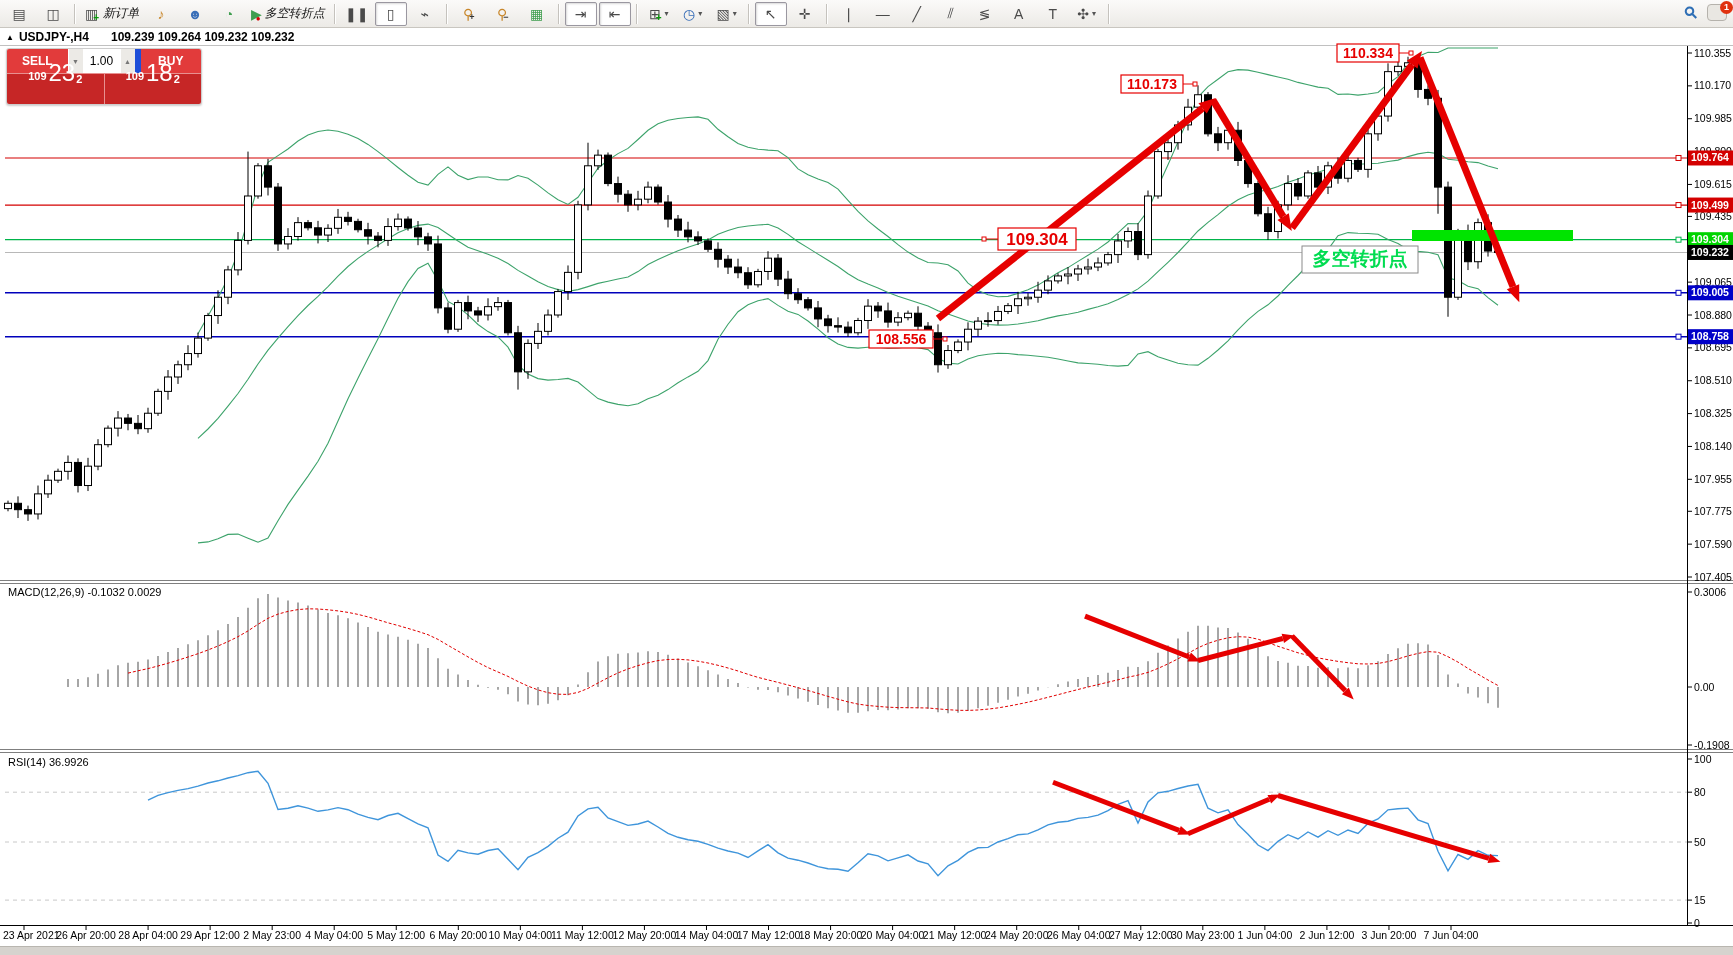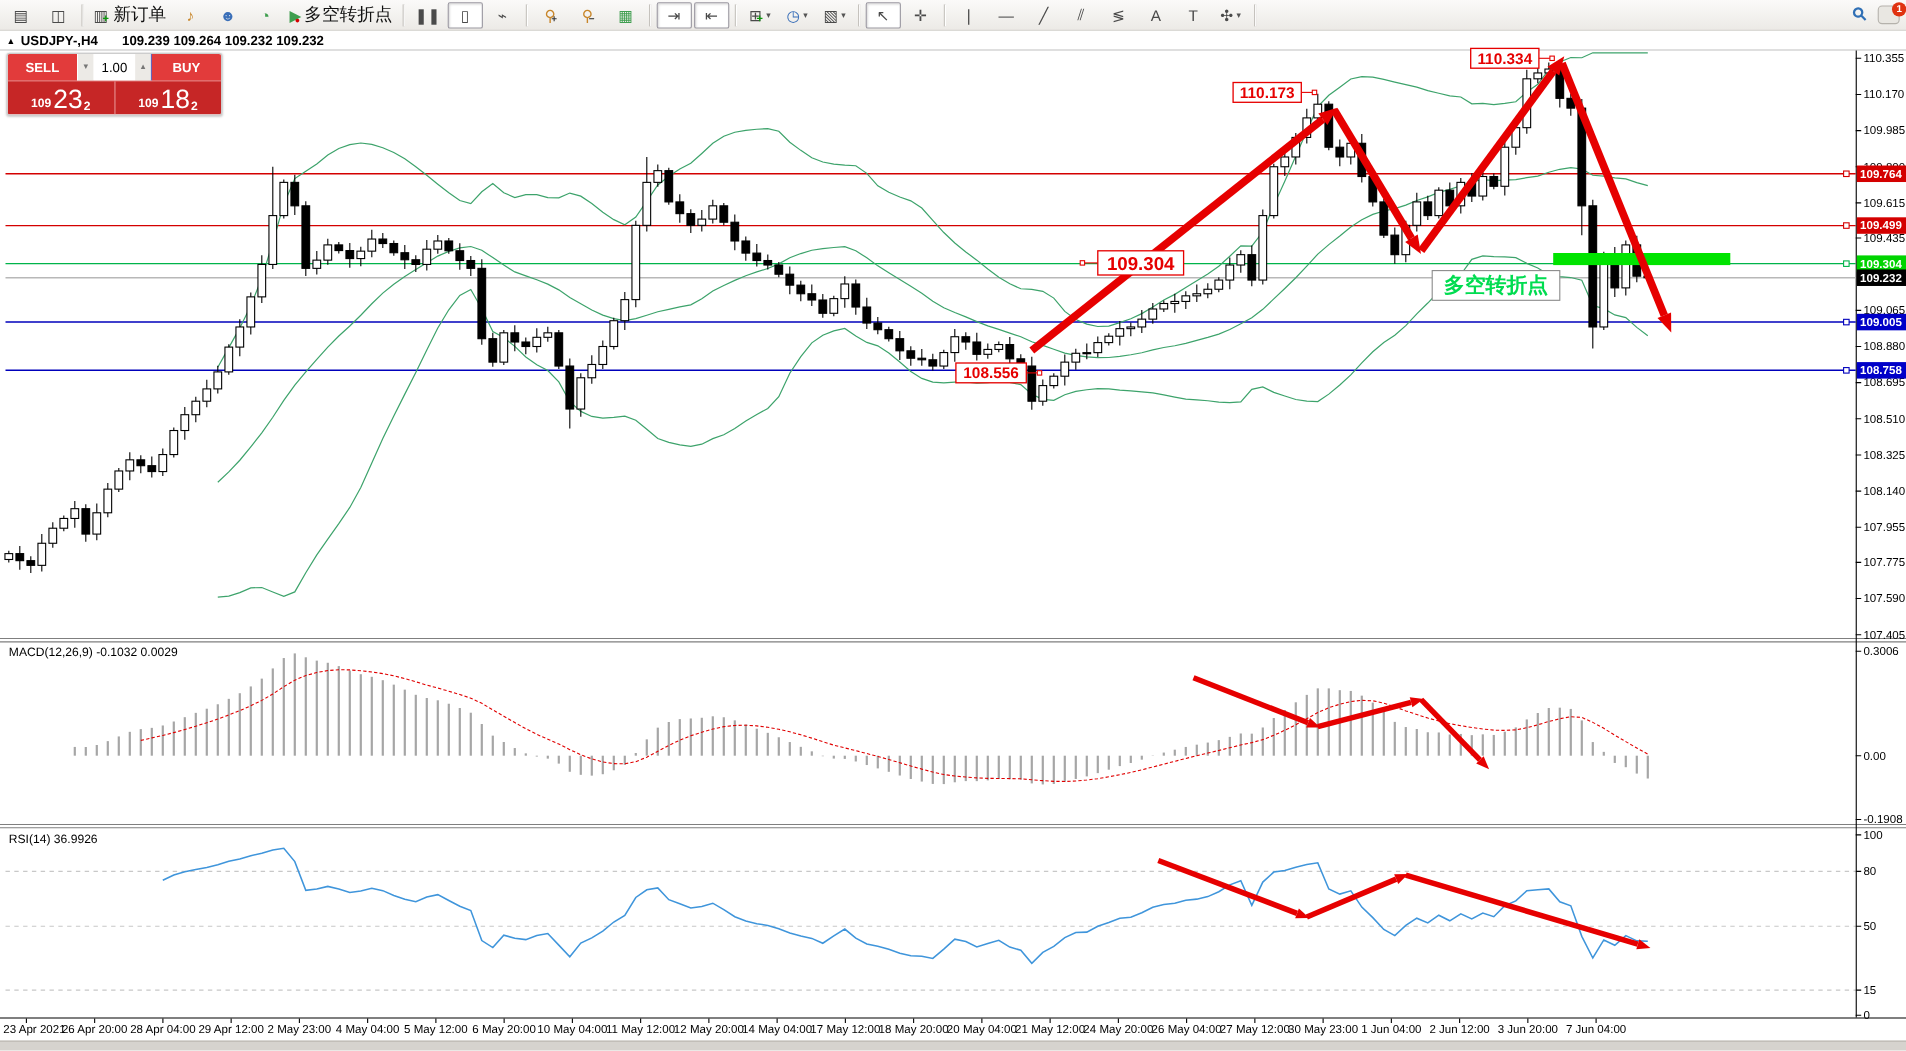--- a/index.html
+++ b/index.html
@@ -6,21 +6,21 @@
   body{width:1733px;height:955px;overflow:hidden;font-family:"Liberation Sans",sans-serif;position:relative;}
   
   #toolbar{position:absolute;left:0;top:0;width:1733px;height:28px;
     background:linear-gradient(#fbfaf9,#eceae6);border-bottom:1px solid #c9c6c0;
     display:flex;align-items:center;padding-left:2px;box-sizing:border-box;}
   .tb-group{display:flex;align-items:center;height:26px;}
   .tb-sep{width:1px;height:20px;background:#c5c2bd;margin:0 4px;border-right:1px solid #fff;}
   .tb-btn{display:flex;align-items:center;height:22px;min-width:24px;padding:0 3px;margin:0 1px;
     border:1px solid transparent;border-radius:2px;font-size:14px;color:#4a4a4a;cursor:default;justify-content:center;}
   .tb-btn.active{border:1px solid #9a97a0;background:#fff;box-shadow:inset 1px 1px 2px rgba(0,0,0,.15);}
-  .tb-btn .label{font-size:16px;color:#111;margin-left:4px;}
+  .tb-btn .label{font-size:12px;color:#111;margin-left:4px;font-style:italic;}
   .tb-btn .plus{color:#0a9a0a;font-weight:bold;font-size:10px;margin-left:-5px;margin-top:8px;}
   .tb-btn .dot{color:#d40000;font-size:8px;margin-left:-6px;margin-top:9px;}
   .tb-btn .caret{font-size:8px;color:#555;margin-left:3px;}
   .tb-btn .sub{font-size:9px;font-weight:bold;margin-left:-4px;margin-top:6px;color:#333;}
   .tb-btn.tf{font-size:11px;color:#333;min-width:26px;font-weight:400;}
   .tb-btn.tf.active{font-weight:bold;}
   .glyph-orange{color:#c8862a;} .glyph-blue{color:#3a6fb8;} .glyph-green{color:#3f9e4f;}
   #tb-right{position:absolute;right:6px;top:3px;display:flex;align-items:center;}
   #search-glyph{display:inline-block;transform:rotate(-45deg);color:#2f6fb5;font-size:16px;font-weight:bold;}
   #chat-bubble{position:relative;width:18px;height:15px;background:#e9e7e2;border:1px solid #b5b2ac;border-radius:4px;margin-left:10px;}
@@ -30,25 +30,25 @@
   #quotebar{position:absolute;left:0;top:28px;width:1733px;height:18px;background:#fff;
     font-size:12px;font-weight:bold;color:#000;display:flex;align-items:center;padding-left:6px;box-sizing:border-box;}
   #quotebar .tri{font-size:8px;margin-right:5px;}
   #quotebar .ohlc{margin-left:22px;font-weight:bold;}
   
   #trade{position:absolute;left:6px;top:48px;width:194px;border:1px solid #cdcdcd;border-radius:3px;
     overflow:hidden;z-index:5;background:#fff;box-shadow:0 1px 2px rgba(0,0,0,.2);}
   #trade .row1{display:flex;height:24px;}
   #trade .btn{background:#e23b3b;color:#fff;font-size:12px;font-weight:bold;flex:1;
     display:flex;align-items:center;justify-content:center;cursor:pointer;}
-  #trade .vol{width:66px;background:#f4f3f1;display:flex;align-items:stretch;border-left:1px solid #fff;border-right:1px solid #1d4ed8;}
+  #trade .vol{width:66px;background:#f4f3f1;display:flex;align-items:stretch;border-left:1px solid #fff;border-right:6px solid #1d4ed8;}
   #trade .vol .step{width:14px;background:#eceae6;color:#777;font-size:7px;display:flex;align-items:center;justify-content:center;cursor:pointer;}
   #trade .vol .val{flex:1;background:#fff;font-size:12px;display:flex;align-items:center;justify-content:center;color:#000;}
   #trade .row2{display:flex;height:30px;background:#c62626;border-top:1px solid #e89090;}
-  #trade .pcell{flex:1;color:#fff;display:flex;align-items:flex-end;justify-content:center;padding-bottom:2px;cursor:pointer;}
+  #trade .pcell{flex:1;color:#fff;display:flex;align-items:flex-end;justify-content:center;padding-bottom:20px;cursor:pointer;}
   #trade .pcell.left{border-right:1px solid #e89090;}
   #trade .small{font-size:11px;font-weight:bold;margin-right:2px;line-height:16px;}
   #trade .big{font-size:24px;font-weight:normal;line-height:22px;}
   #trade .sup{font-size:11px;font-weight:bold;vertical-align:top;line-height:10px;margin-left:1px;}
   
   #chart-svg{position:absolute;left:0;top:0;}
   text{font-family:"Liberation Sans",sans-serif;}
   
   #bottomstrip{position:absolute;left:0;top:946px;width:1733px;height:9px;background:#d6d3ce;border-top:1px solid #b9b6b0;}
 </style>

